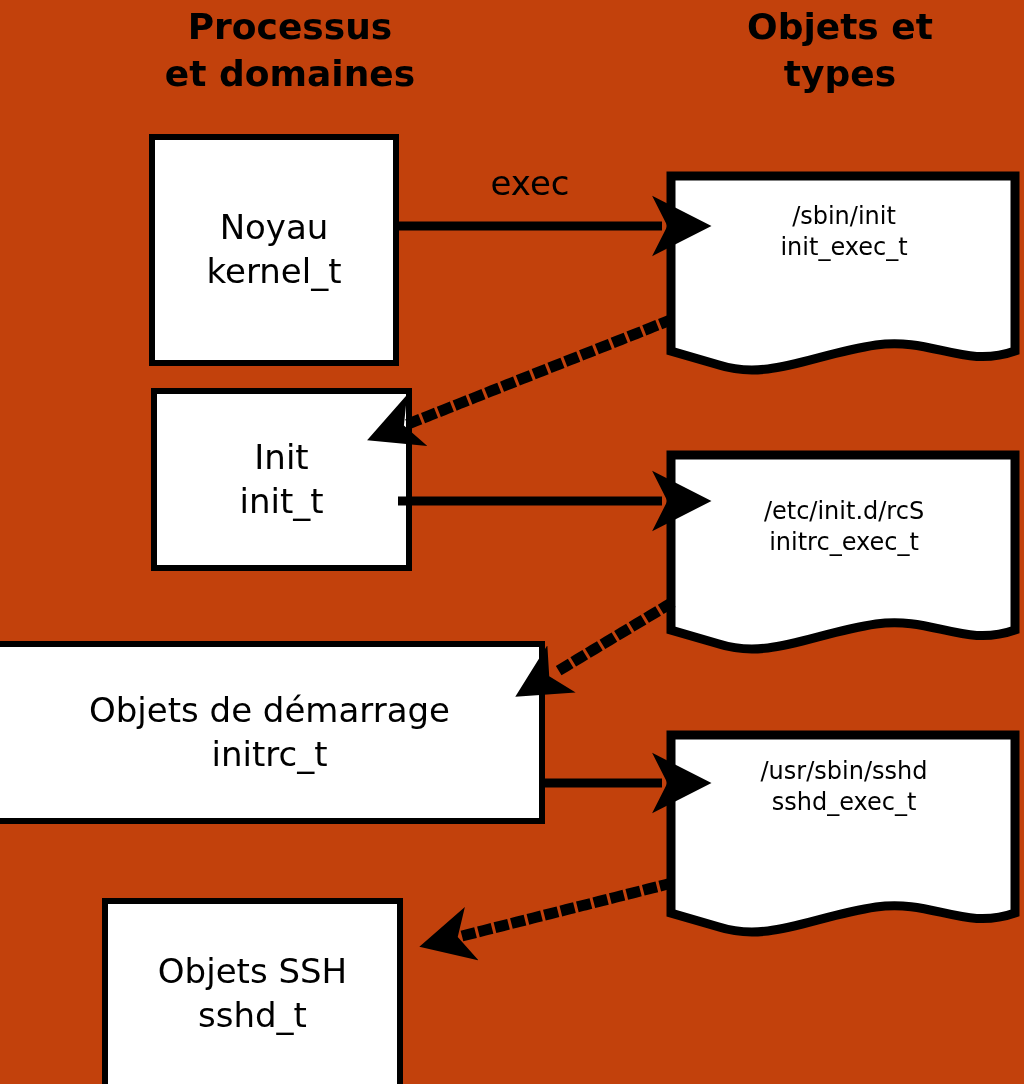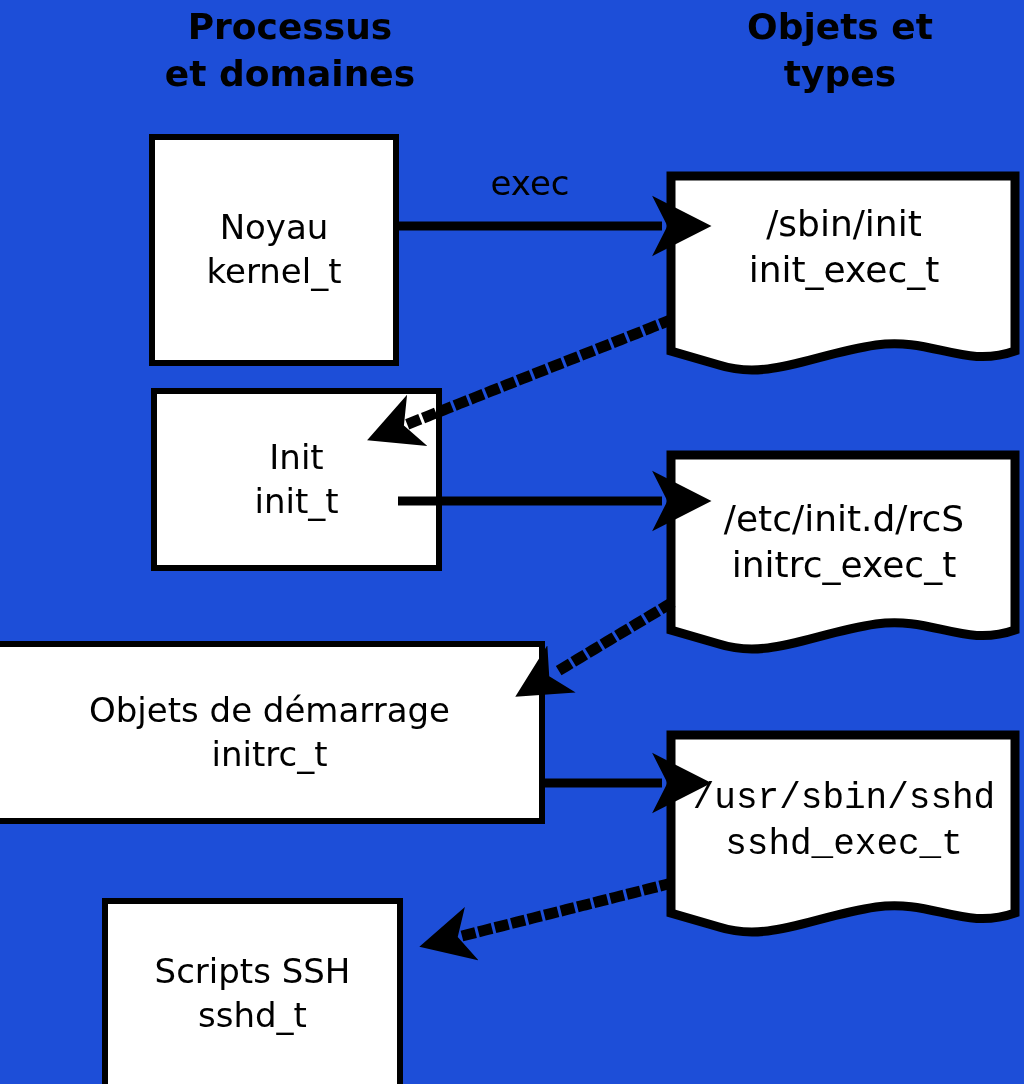--- a/index.html
+++ b/index.html
@@ -7,21 +7,21 @@
     padding: 0;
     background: #ffffff;
   }
   body {
     font-family: "DejaVu Sans", sans-serif;
   }
   #canvas {
     position: relative;
     width: 1024px;
     height: 1084px;
-    background: #1d4ed8;
+    background: #c2410c;
     overflow: hidden;
   }
   .col-header {
     position: absolute;
     font-family: "DejaVu Sans", sans-serif;
     font-weight: bold;
     font-size: 36px;
     line-height: 1.3;
     text-align: center;
     color: #000000;
@@ -51,21 +51,21 @@
   .doc-shape {
     position: absolute;
   }
   .doc-shape svg { display: block; }
   .doc-text {
     position: absolute;
     left: 0;
     right: 0;
     text-align: center;
     font-family: "DejaVu Sans", sans-serif;
-    font-size: 36px;
+    font-size: 24px;
     line-height: 1.28;
     color: #000000;
     white-space: pre-line;
     pointer-events: none;
   }
 
   .edge-layer {
     position: absolute;
     left: 0; top: 0;
     width: 1024px;
@@ -88,32 +88,32 @@
   <div class="col-header" id="header-left">Processus
 et domaines</div>
   <div class="col-header" id="header-right">Objets et
 types</div>
 
   <div class="proc-box" style="left:149px; top:134px; width:250px; height:232px;">
     <span class="box-text">Noyau
 kernel_t</span>
   </div>
 
-  <div class="proc-box" style="left:151px; top:388px; width:291px; height:183px;">
+  <div class="proc-box" style="left:151px; top:388px; width:261px; height:183px;">
     <span class="box-text">Init
 init_t</span>
   </div>
 
   <div class="proc-box" style="left:-6px; top:641px; width:551px; height:183px;">
     <span class="box-text">Objets de démarrage
 initrc_t</span>
   </div>
 
   <div class="proc-box" style="left:102px; top:898px; width:301px; height:192px;">
-    <span class="box-text">Scripts SSH
+    <span class="box-text">Objets SSH
 sshd_t</span>
   </div>
 
   <div class="doc-shape" style="left:664px; top:169px;">
     <svg width="360" height="215" viewBox="0 0 360 215" aria-hidden="true">
       <path d="M7 7 L351 7 L351 182 C300 200 268 168 212 176 C150 185 105 212 55 196 L7 182 Z" fill="#ffffff" stroke="#000000" stroke-width="9" stroke-linejoin="miter" stroke-linecap="butt"></path>
     </svg>
     <div class="doc-text" style="top:32px;">/sbin/init
 init_exec_t</div>
   </div>
@@ -123,21 +123,21 @@
       <path d="M7 7 L351 7 L351 182 C300 200 268 168 212 176 C150 185 105 212 55 196 L7 182 Z" fill="#ffffff" stroke="#000000" stroke-width="9" stroke-linejoin="miter" stroke-linecap="butt"></path>
     </svg>
     <div class="doc-text" style="top:48px;">/etc/init.d/rcS
 initrc_exec_t</div>
   </div>
 
   <div class="doc-shape" style="left:664px; top:728px;">
     <svg width="360" height="218" viewBox="0 0 360 218" aria-hidden="true">
       <path d="M7 7 L351 7 L351 185 C300 203 268 171 212 179 C150 188 105 215 55 199 L7 185 Z" fill="#ffffff" stroke="#000000" stroke-width="9" stroke-linejoin="miter" stroke-linecap="butt"></path>
     </svg>
-    <div class="doc-text" style="top:48px;font-family:Liberation Mono, monospace;">/usr/sbin/sshd
+    <div class="doc-text" style="top:28px;">/usr/sbin/sshd
 sshd_exec_t</div>
   </div>
 
   <svg class="edge-layer" width="1024" height="1084" viewBox="0 0 1024 1084">
     <defs>
       <marker id="arrowSolid" markerWidth="7" markerHeight="7" refX="1.1" refY="3.5" orient="auto" markerUnits="strokeWidth">
         <path d="M0,0.15 L6.6,3.5 L0,6.85 L1.7,3.5 Z" fill="#000000"></path>
       </marker>
       <marker id="arrowDotted" markerWidth="5.2" markerHeight="5.2" refX="0.9" refY="2.6" orient="auto" markerUnits="strokeWidth">
         <path d="M0,0.1 L4.9,2.6 L0,5.1 L1.3,2.6 Z" fill="#000000"></path>

